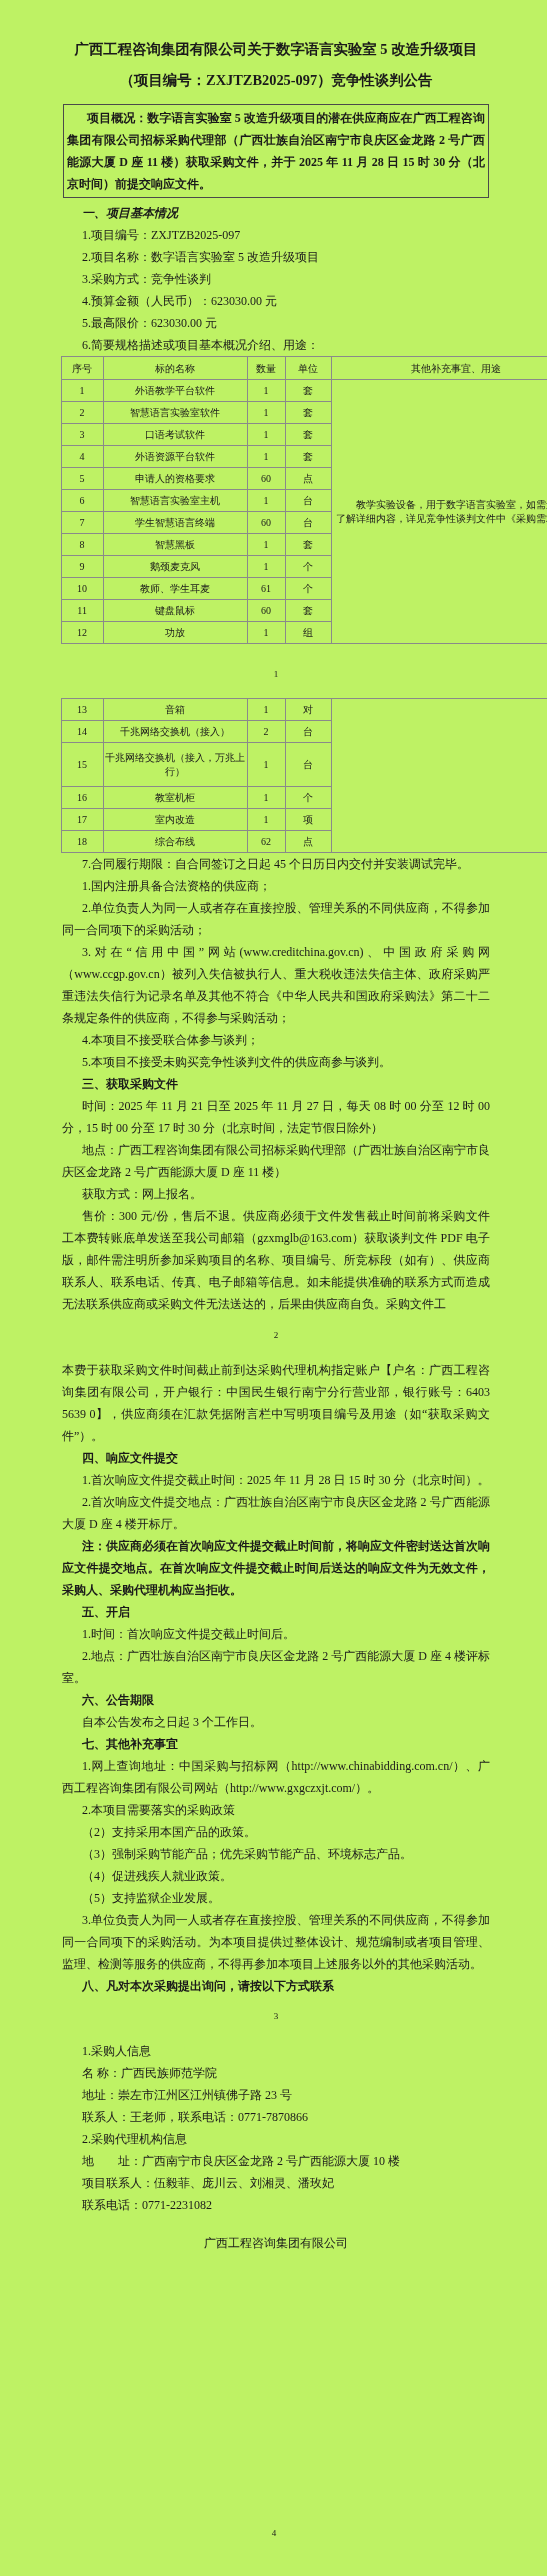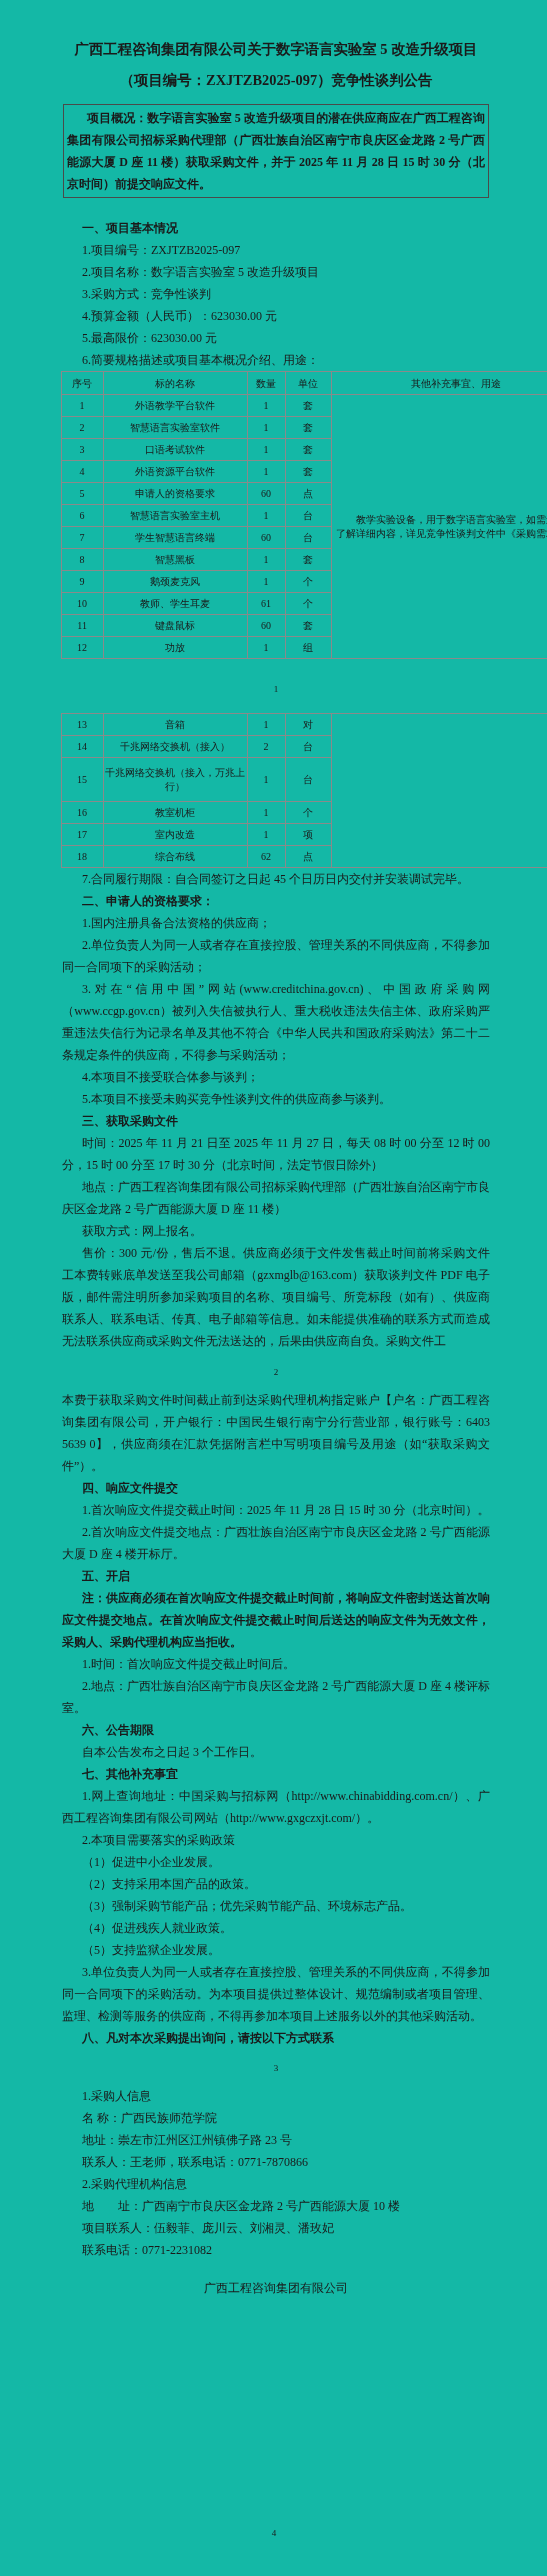--- a/index.html
+++ b/index.html
@@ -1,39 +1,39 @@
 <!DOCTYPE html>
 <html style="font-size:11px"><head>
 <meta charset="utf-8">
 <style>
   html,body{margin:0;padding:0;background:#ffffff;}
-  .doc{position:relative;width:548px;height:2576px;margin:0 auto;background:#14b8a6;overflow:hidden;
+  .doc{position:relative;width:548px;height:2576px;margin:0 auto;background:#bef264;overflow:hidden;
        color:#1a1a1a;font-family:"Liberation Serif","DejaVu Serif",serif;}
   .content{padding:0 58px 0 62px;}
   p{margin:0;font-size:12px;line-height:22px;text-align:justify;}
   .ind{text-indent:20px;}
   .b{font-weight:700;}
   .title-line{font-size:14.4px;font-weight:700;text-align:center;line-height:31px;}
   .sp-top{height:34px;}
   .box{border:1.4px solid #4a4a4a;margin:8.2px 0.7px 0 0.7px;padding:2.1px 3.4px;}
   .box p{font-weight:700;}
-  .h1-first{margin-top:19px;}
+  .h1-first{margin-top:4px;font-style:italic;}
   table.goods{border-collapse:collapse;width:521px;margin-left:-1.4px;table-layout:fixed;border:1.4px solid #595959;}
   .goods td,.goods th{border:0.7px solid #8a8a8a;font-size:10px;font-weight:400;text-align:center;
        vertical-align:middle;height:21px;line-height:13.7px;padding:0;color:#1a1a1a;}
   .goods th{height:22px;}
   .goods .tall{height:43px;}
   .note-cell{text-align:justify;text-indent:20px;line-height:22px;padding:0 5.5px;}
   .t2{margin-top:18px;padding-left:12px;}
   .pgnum{font-size:9px;line-height:11px;text-align:center;}
   .pg1{margin-top:25px;}
   .pg2{margin-top:15px;}
   .pg3{margin-top:13.7px;}
   .pg4{position:absolute;top:2528px;left:0;width:100%;}
-  .after-pg{margin-top:11px;}
+  .after-pg{margin-top:18px;}
   .sign{margin-top:16.4px;}
   .sign p{text-align:center;text-indent:0;}
 </style>
 </head>
 <body>
 
 <div class="doc">
   <div class="content">
 
     <div class="sp-top"></div>
@@ -190,53 +190,51 @@
         <td>18</td>
         <td>综合布线</td>
         <td>62</td>
         <td>点</td>
       </tr>
     </tbody>
       </table>
 
     <p class="ind">7.合同履行期限：自合同签订之日起 45 个日历日内交付并安装调试完毕。</p>
 
-    <p class="ind b">二、申请人的资格要求：</p>
     <p class="ind">1.国内注册具备合法资格的供应商；</p>
     <p class="ind">2.单位负责人为同一人或者存在直接控股、管理关系的不同供应商，不得参加同一合同项下的采购活动；</p>
     <p class="ind">3.对在“信用中国”网站(www.creditchina.gov.cn)、中国政府采购网（www.ccgp.gov.cn）被列入失信被执行人、重大税收违法失信主体、政府采购严重违法失信行为记录名单及其他不符合《中华人民共和国政府采购法》第二十二条规定条件的供应商，不得参与采购活动；</p>
     <p class="ind">4.本项目不接受联合体参与谈判；</p>
     <p class="ind">5.本项目不接受未购买竞争性谈判文件的供应商参与谈判。</p>
 
     <p class="ind b">三、获取采购文件</p>
     <p class="ind">时间：2025 年 11 月 21 日至 2025 年 11 月 27 日，每天 08 时 00 分至 12 时 00 分，15 时 00 分至 17 时 30 分（北京时间，法定节假日除外）</p>
     <p class="ind">地点：广西工程咨询集团有限公司招标采购代理部（广西壮族自治区南宁市良庆区金龙路 2 号广西能源大厦 D 座 11 楼）</p>
     <p class="ind">获取方式：网上报名。</p>
     <p class="ind">售价：300 元/份，售后不退。供应商必须于文件发售截止时间前将采购文件工本费转账底单发送至我公司邮箱（gzxmglb@163.com）获取谈判文件 PDF 电子版，邮件需注明所参加采购项目的名称、项目编号、所竞标段（如有）、供应商联系人、联系电话、传真、电子邮箱等信息。如未能提供准确的联系方式而造成无法联系供应商或采购文件无法送达的，后果由供应商自负。采购文件工</p>
 
     <div class="pgnum pg2">2</div>
 
     <p class="after-pg">本费于获取采购文件时间截止前到达采购代理机构指定账户【户名：广西工程咨询集团有限公司，开户银行：中国民生银行南宁分行营业部，银行账号：6403 5639 0】，供应商须在汇款凭据附言栏中写明项目编号及用途（如“获取采购文件”）。</p>
 
     <p class="ind b">四、响应文件提交</p>
     <p class="ind">1.首次响应文件提交截止时间：2025 年 11 月 28 日 15 时 30 分（北京时间）。</p>
     <p class="ind">2.首次响应文件提交地点：广西壮族自治区南宁市良庆区金龙路 2 号广西能源大厦 D 座 4 楼开标厅。</p>
+    <p class="ind b">注：供应商必须在首次响应文件提交截止时间前，将响应文件密封送达首次响应文件提交地点。在首次响应文件提交截止时间后送达的响应文件为无效文件，采购人、采购代理机构应当拒收。</p>
+
     <p class="ind b">五、开启</p>
-
-    <p class="ind b">注：供应商必须在首次响应文件提交截止时间前，将响应文件密封送达首次响应文件提交地点。在首次响应文件提交截止时间后送达的响应文件为无效文件，采购人、采购代理机构应当拒收。</p>
     <p class="ind">1.时间：首次响应文件提交截止时间后。</p>
     <p class="ind">2.地点：广西壮族自治区南宁市良庆区金龙路 2 号广西能源大厦 D 座 4 楼评标室。</p>
 
     <p class="ind b">六、公告期限</p>
     <p class="ind">自本公告发布之日起 3 个工作日。</p>
 
     <p class="ind b">七、其他补充事宜</p>
     <p class="ind">1.网上查询地址：中国采购与招标网（http://www.chinabidding.com.cn/）、广西工程咨询集团有限公司网站（http://www.gxgczxjt.com/）。</p>
     <p class="ind">2.本项目需要落实的采购政策</p>
-    <p class="ind">（1）促进中小企业发展。</p>
     <p class="ind">（2）支持采用本国产品的政策。</p>
     <p class="ind">（3）强制采购节能产品；优先采购节能产品、环境标志产品。</p>
     <p class="ind">（4）促进残疾人就业政策。</p>
     <p class="ind">（5）支持监狱企业发展。</p>
     <p class="ind">3.单位负责人为同一人或者存在直接控股、管理关系的不同供应商，不得参加同一合同项下的采购活动。为本项目提供过整体设计、规范编制或者项目管理、监理、检测等服务的供应商，不得再参加本项目上述服务以外的其他采购活动。</p>
 
     <p class="ind b">八、凡对本次采购提出询问，请按以下方式联系</p>
 
     <div class="pgnum pg3">3</div>
 

